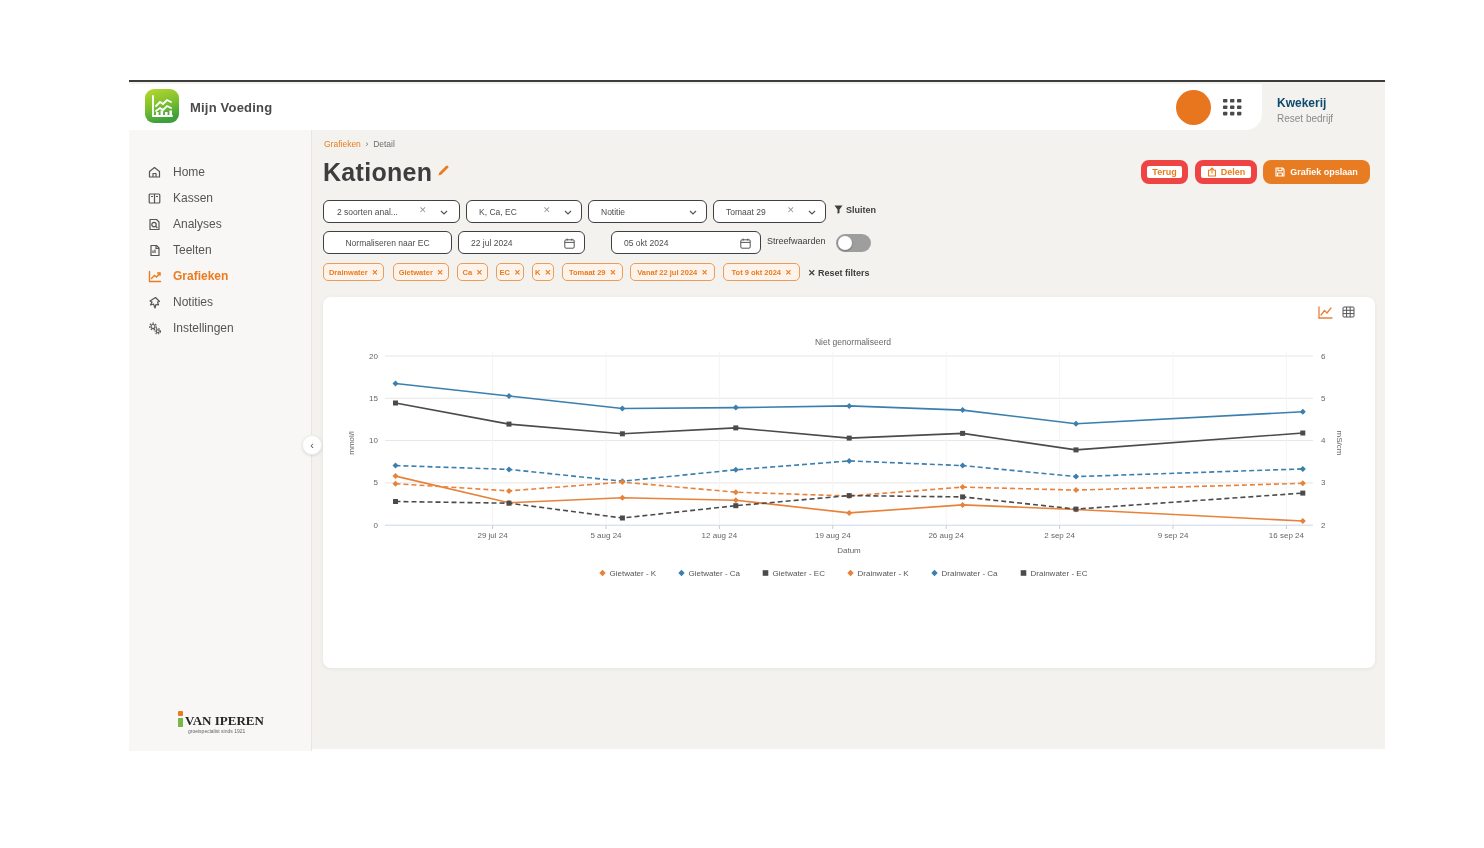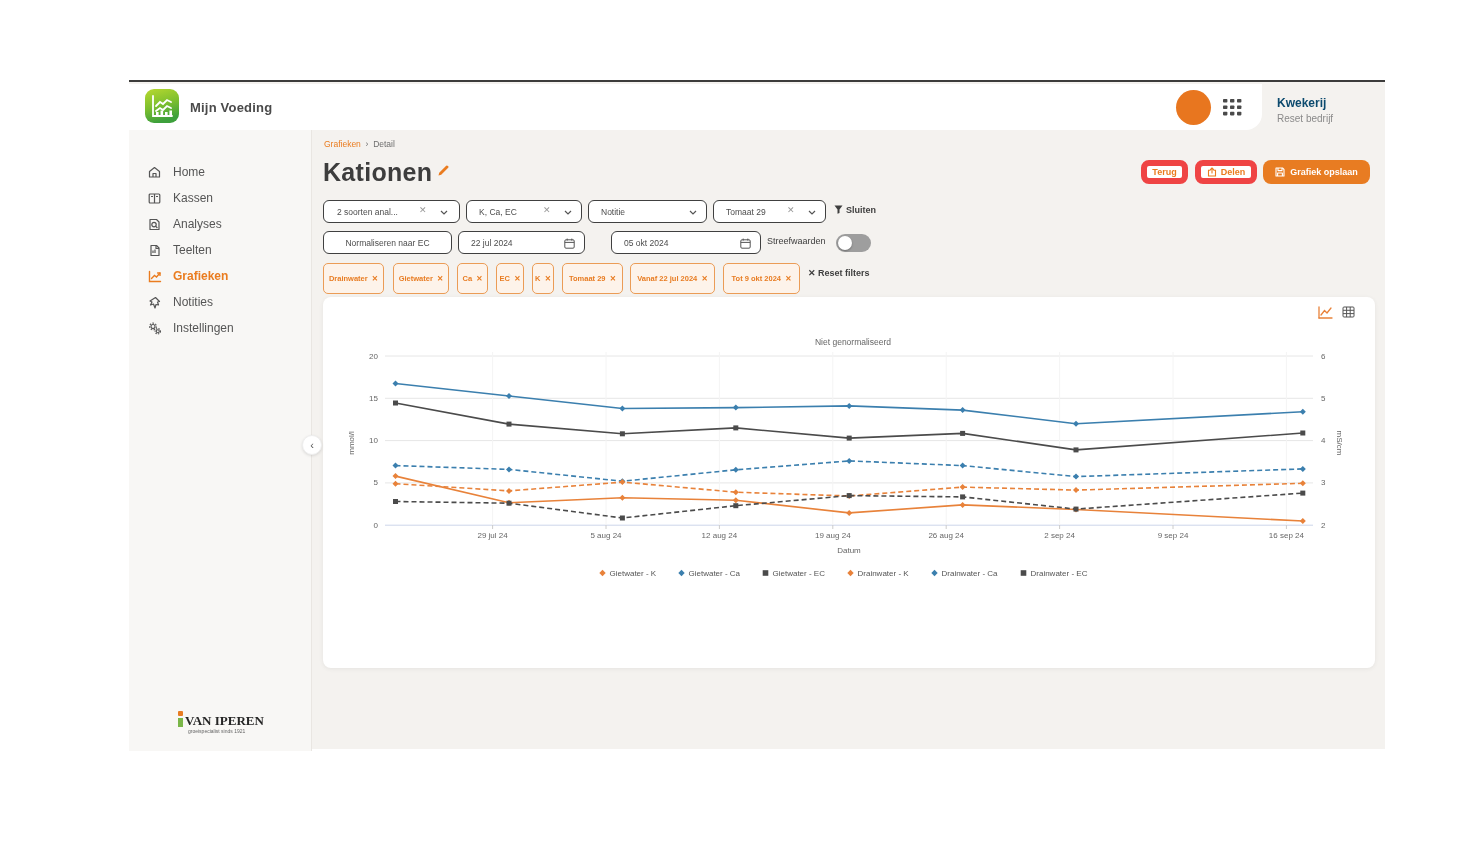--- a/index.html
+++ b/index.html
@@ -29,21 +29,21 @@
 #crumb .o { color:#ea7c1f; }
 #title { position:absolute; left:194px; top:76px; font-size:25px; font-weight:bold; color:#3d3d3d; letter-spacing:.3px; }
 #pencil { position:absolute; left:308px; top:82px; }
 
 .btn { position:absolute; height:24px; border-radius:8px; font-size:9px; font-weight:bold; display:flex; align-items:center; justify-content:center; }
 .btn.ghost { background:#fff; border:6px solid #ef4444; color:#ea7c1f; }
 .btn.solid { background:#e87c22; color:#fff; }
 
 .fld { position:absolute; height:23px; background:#fff; border:1px solid #404040; border-radius:6px; font-size:8.5px; color:#4c4c4c; display:flex; align-items:center; }
 
-.chip { position:absolute; height:31px; top:181px; background:#fdf3ea; border:1px solid #eb9c56; border-radius:5px; color:#e87c22; font-size:7.5px; font-weight:bold; display:flex; align-items:center; justify-content:center; }
+.chip { position:absolute; height:18px; top:181px; background:#fdf3ea; border:1px solid #eb9c56; border-radius:5px; color:#e87c22; font-size:7.5px; font-weight:bold; display:flex; align-items:center; justify-content:center; }
 
 
 #card { position:absolute; left:194px; top:215px; width:1052px; height:371px; background:#fff; border-radius:8px; box-shadow:0 1px 4px rgba(60,60,60,.08); }
 </style>
 </head>
 <body>
 <div id="app">
   <div id="header">
     <svg id="logo-svg" style="position:absolute;left:16px;top:5px" width="34" height="34" viewBox="0 0 34 34">
       <defs>

